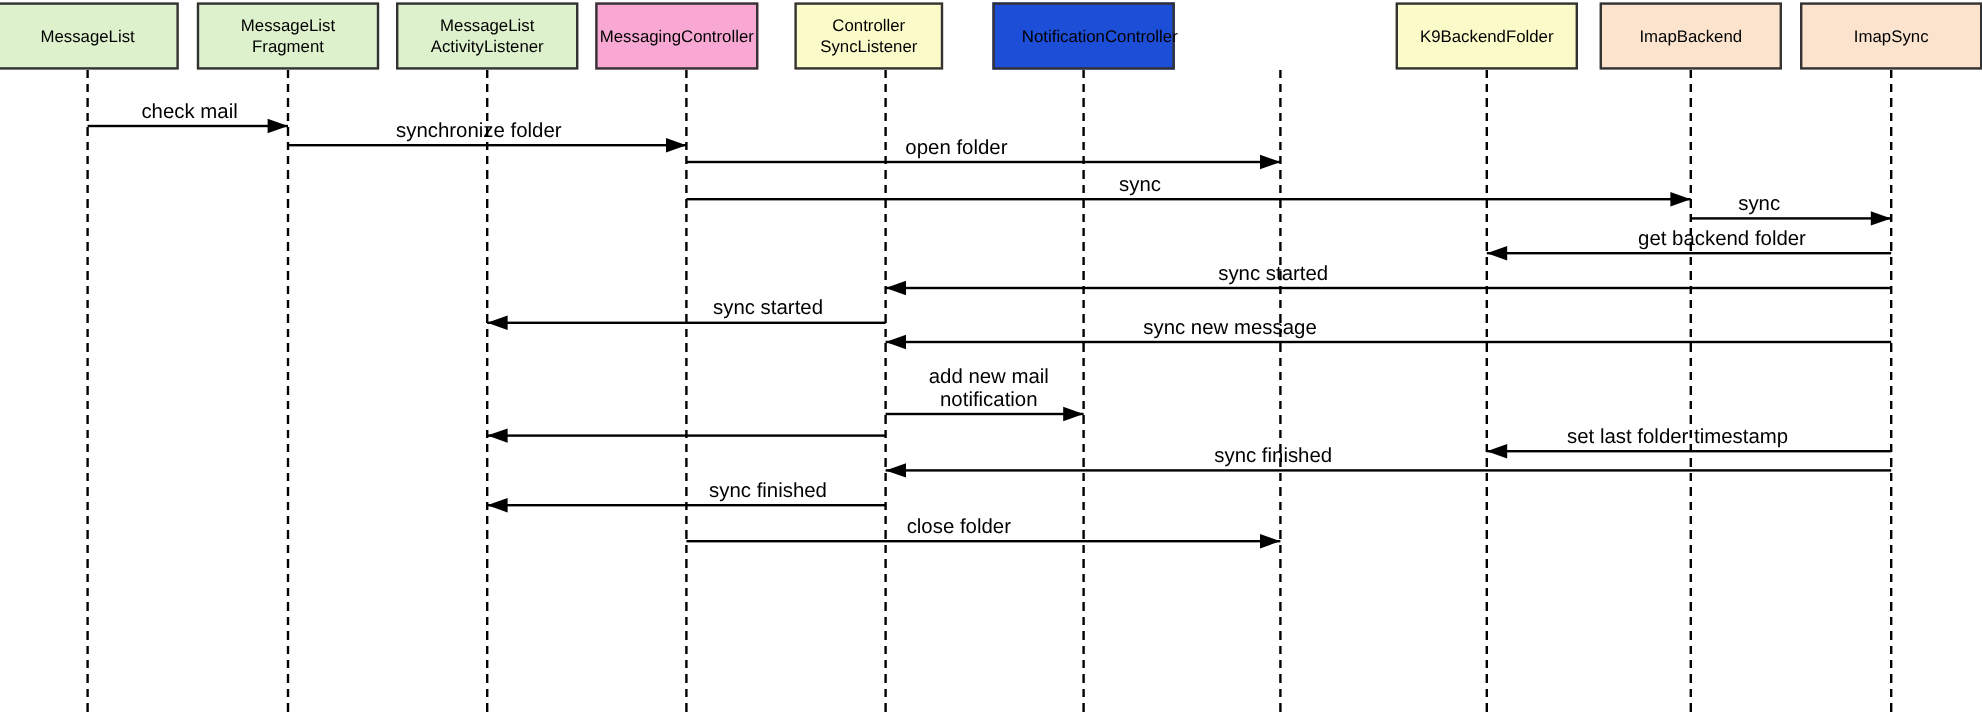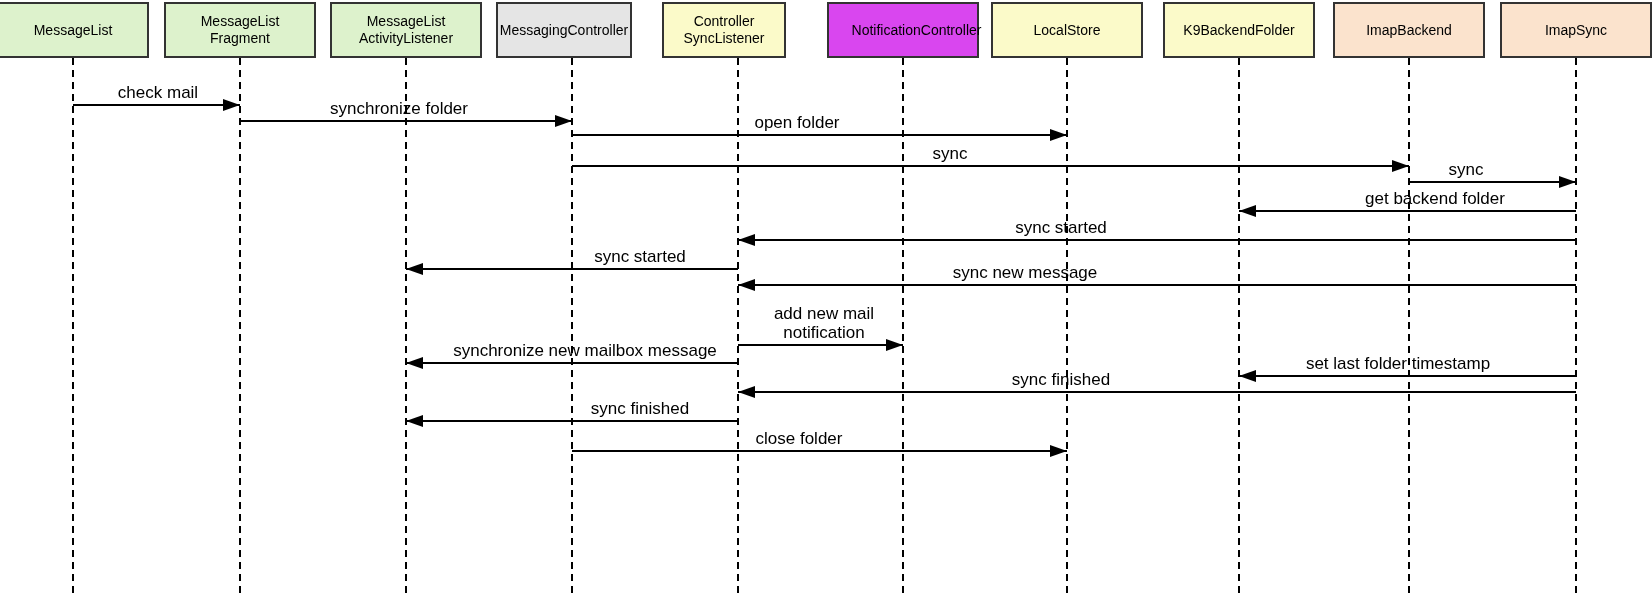--- a/index.html
+++ b/index.html
@@ -62,32 +62,29 @@
       <div class="plabel">MessageList</div>
     </div>
     <div class="pbox" style="left: 164px; width: 152px; height: 56px; background: rgb(221, 242, 204); border-color: rgb(51, 51, 51);">
       <div class="plabel">MessageList
 Fragment</div>
     </div>
     <div class="pbox" style="left: 330px; width: 152px; height: 56px; background: rgb(221, 242, 204); border-color: rgb(51, 51, 51);">
       <div class="plabel">MessageList
 ActivityListener</div>
     </div>
-    <div class="pbox" style="left: 496px; width: 136px; height: 56px; background: #e5e5e5; border-color: rgb(51, 51, 51);">
+    <div class="pbox" style="left: 496px; width: 136px; height: 56px; background: #f9a8d4; border-color: rgb(51, 51, 51);">
       <div class="plabel">MessagingController</div>
     </div>
     <div class="pbox" style="left: 662px; width: 124px; height: 56px; background: rgb(251, 250, 201); border-color: rgb(51, 51, 51);">
       <div class="plabel">Controller
 SyncListener</div>
     </div>
-    <div class="pbox" style="left: 827px; width: 152px; height: 56px; background: #d946ef; border-color: rgb(51, 51, 51); padding-left: 27px;">
+    <div class="pbox" style="left: 827px; width: 152px; height: 56px; background: #1d4ed8; border-color: rgb(51, 51, 51); padding-left: 27px;">
       <div class="plabel">NotificationController</div>
-    </div>
-    <div class="pbox" style="left: 991px; width: 152px; height: 56px; background: rgb(251, 250, 201); border-color: rgb(51, 51, 51);">
-      <div class="plabel">LocalStore</div>
     </div>
     <div class="pbox" style="left: 1163px; width: 152px; height: 56px; background: rgb(251, 250, 201); border-color: rgb(51, 51, 51);">
       <div class="plabel">K9BackendFolder</div>
     </div>
     <div class="pbox" style="left: 1333px; width: 152px; height: 56px; background: rgb(251, 227, 205); border-color: rgb(51, 51, 51);">
       <div class="plabel">ImapBackend</div>
     </div>
     <div class="pbox" style="left: 1500px; width: 152px; height: 56px; background: rgb(251, 227, 205); border-color: rgb(51, 51, 51);">
       <div class="plabel">ImapSync</div>
     </div>
@@ -117,21 +114,20 @@
     <div class="mlabel" style="left: 640px; top: 247px;">sync started</div>
     <div class="mline" style="left: 738px; width: 838px; top: 284px;"></div>
     <div class="ahead left" style="left: 738px; top: 279px;"></div>
     <div class="mlabel" style="left: 1025px; top: 263px;">sync new message</div>
     <div class="mline" style="left: 738px; width: 165px; top: 344px;"></div>
     <div class="ahead right" style="left: 886px; top: 339px;"></div>
     <div class="mlabel" style="left: 824px; top: 304px;">add new mail
 notification</div>
     <div class="mline" style="left: 406px; width: 332px; top: 362px;"></div>
     <div class="ahead left" style="left: 406px; top: 357px;"></div>
-    <div class="mlabel" style="left: 585px; top: 341px;">synchronize new mailbox message</div>
     <div class="mline" style="left: 1239px; width: 337px; top: 375px;"></div>
     <div class="ahead left" style="left: 1239px; top: 370px;"></div>
     <div class="mlabel" style="left: 1398px; top: 354px;">set last folder timestamp</div>
     <div class="mline" style="left: 738px; width: 838px; top: 391px;"></div>
     <div class="ahead left" style="left: 738px; top: 386px;"></div>
     <div class="mlabel" style="left: 1061px; top: 370px;">sync finished</div>
     <div class="mline" style="left: 406px; width: 332px; top: 420px;"></div>
     <div class="ahead left" style="left: 406px; top: 415px;"></div>
     <div class="mlabel" style="left: 640px; top: 399px;">sync finished</div>
     <div class="mline" style="left: 572px; width: 495px; top: 450px;"></div>

